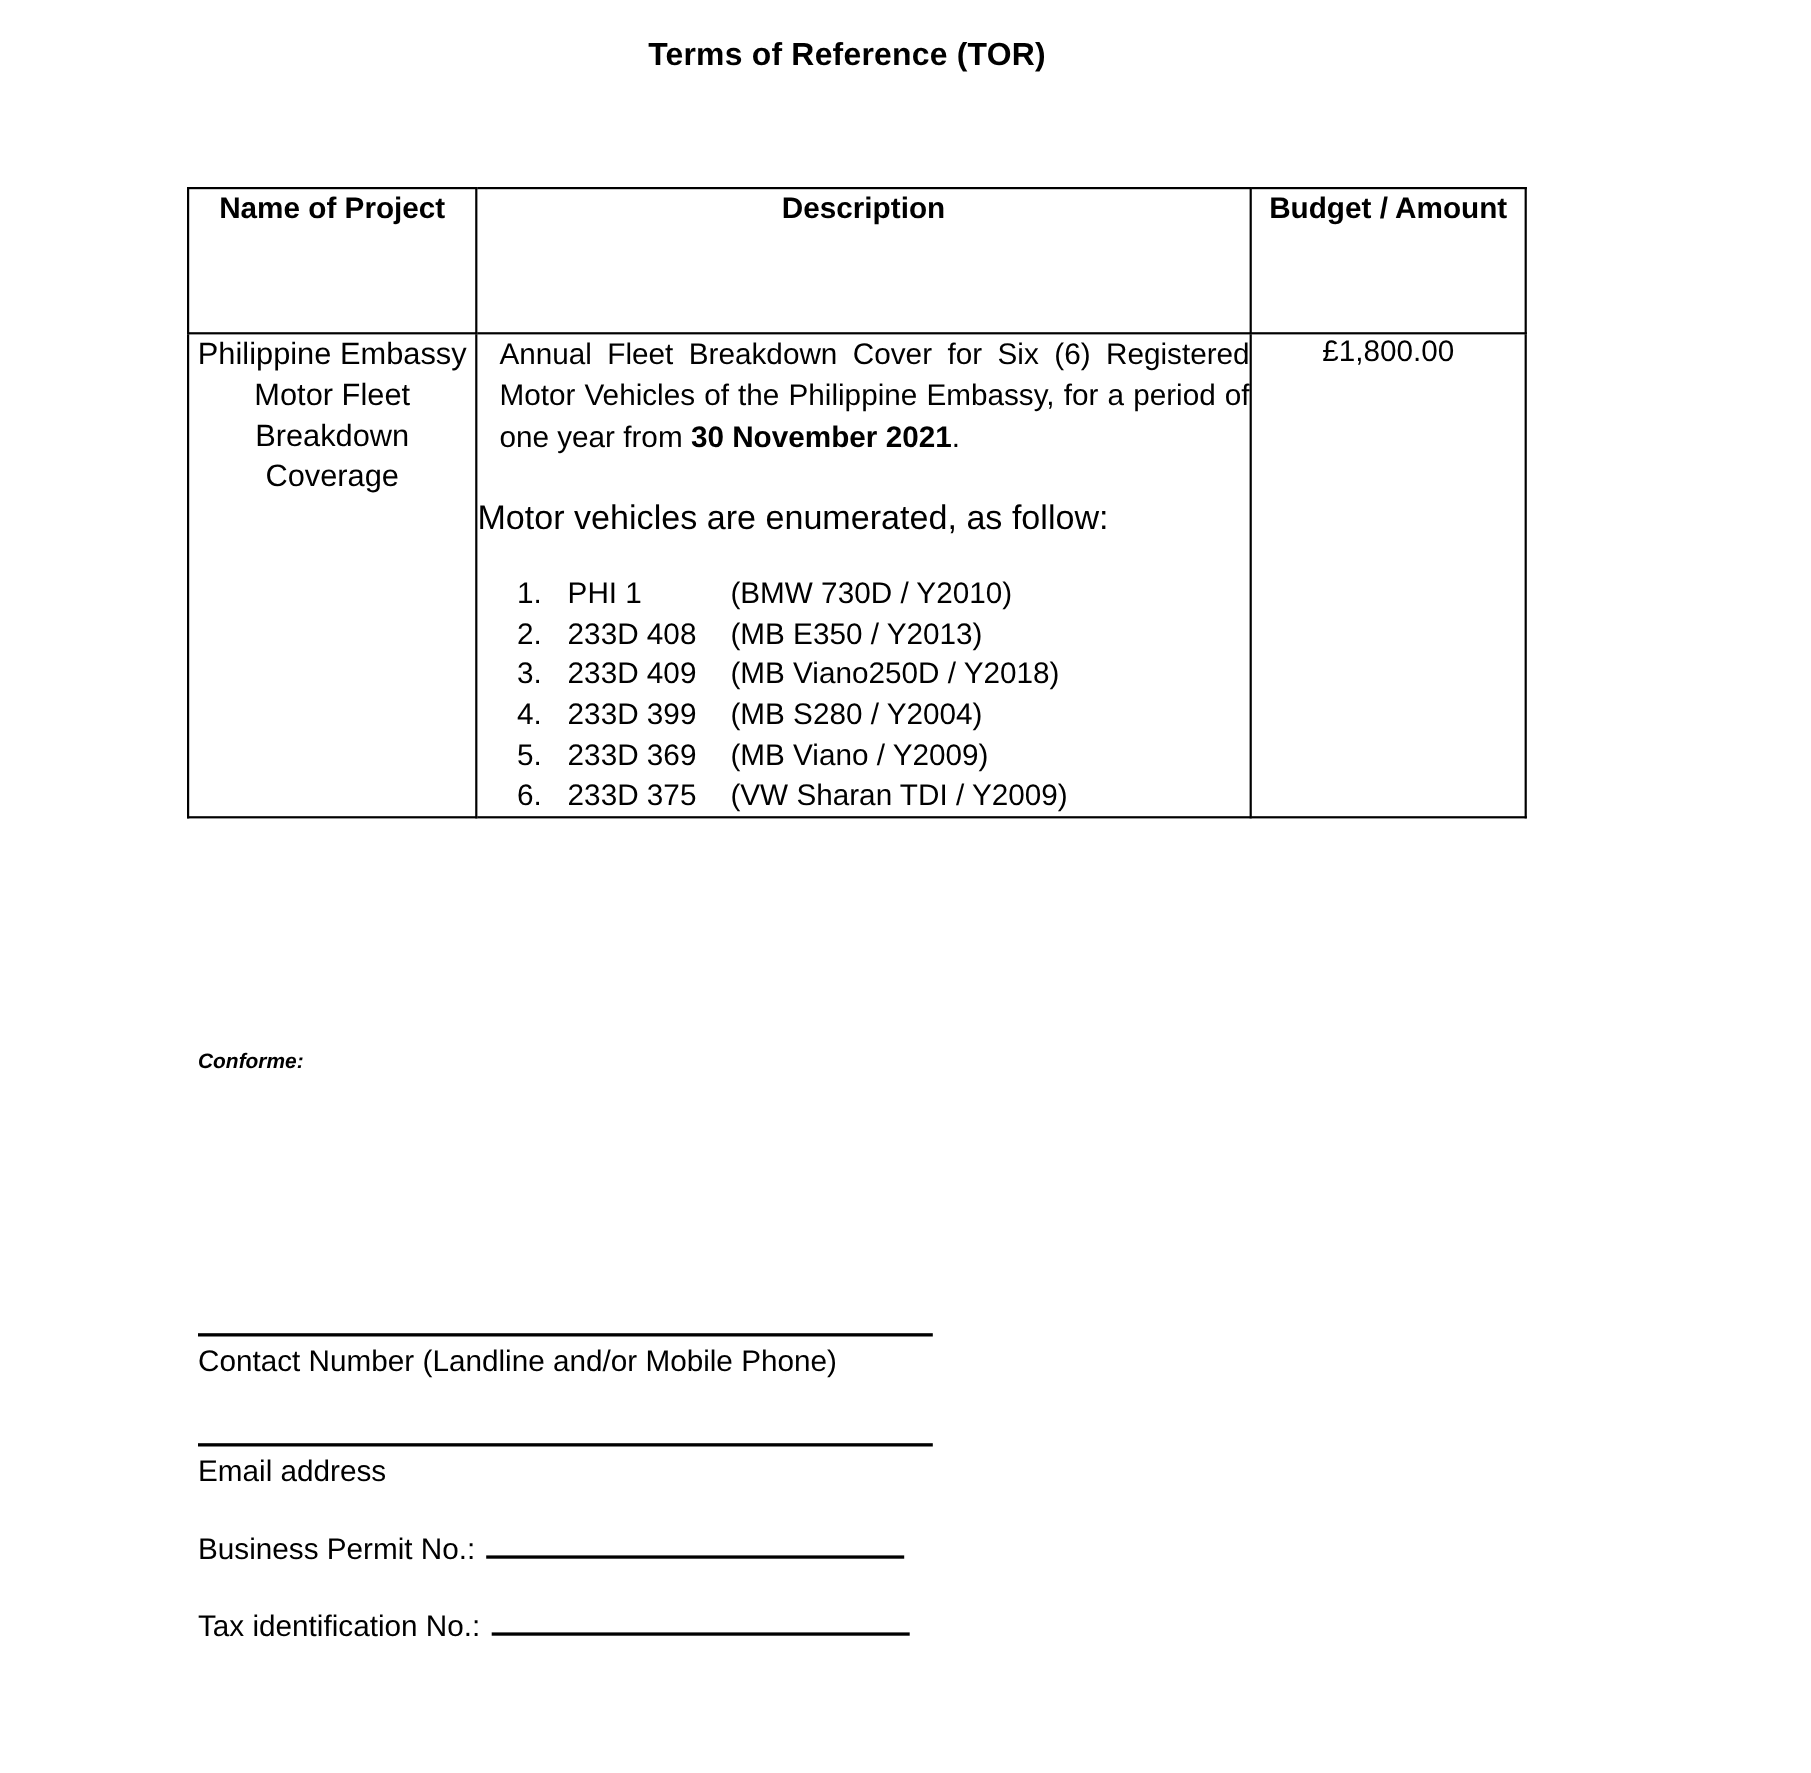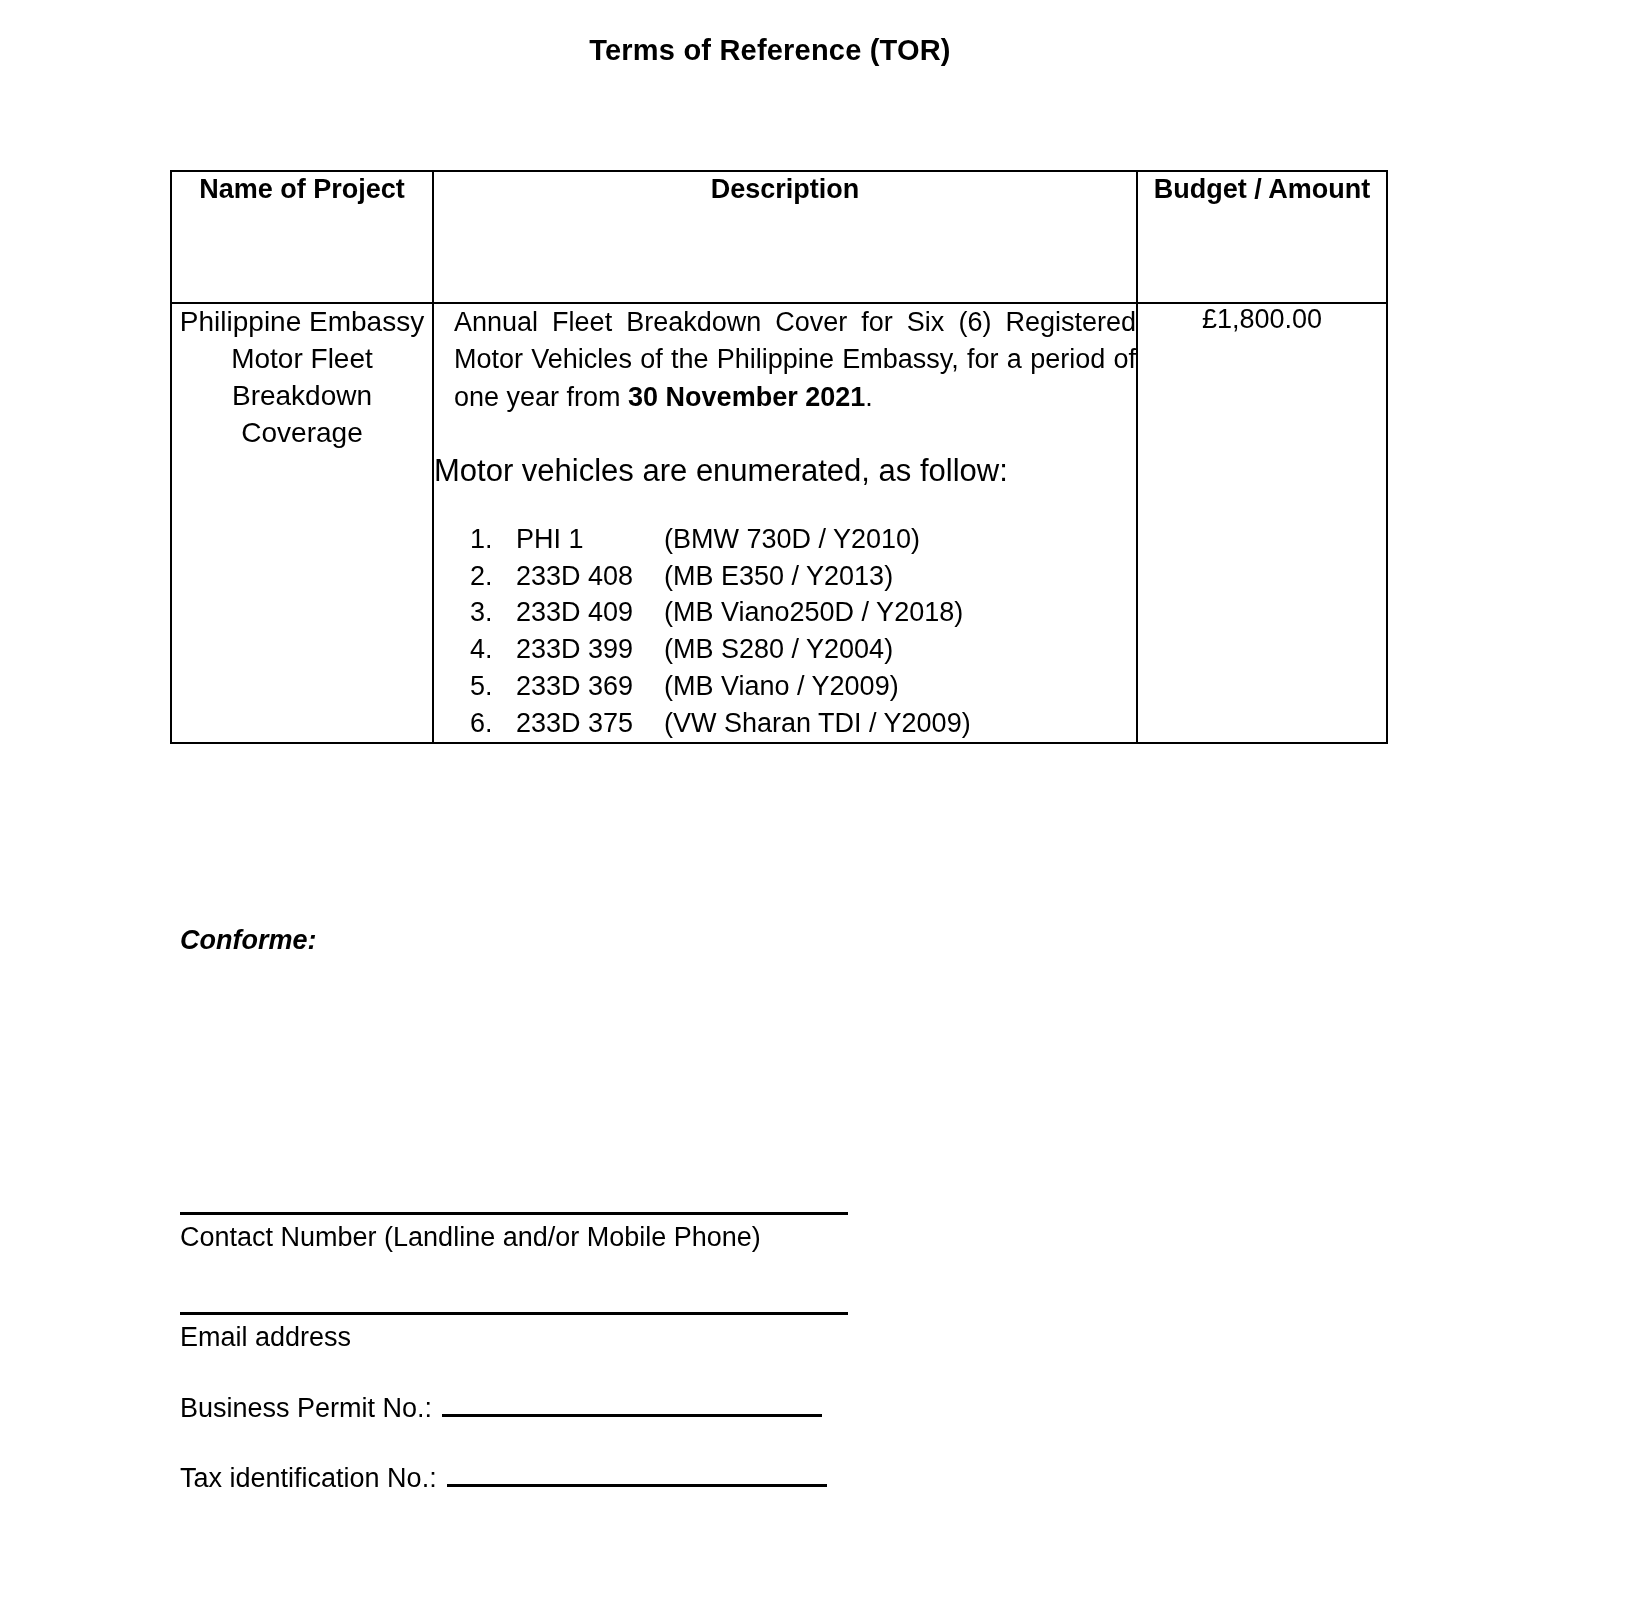--- a/index.html
+++ b/index.html
@@ -107,23 +107,23 @@
 
   .budget-cell {
     text-align: center;
     font-size: 27px;
     padding-top: 32px;
   }
 
   
   .conforme {
     position: absolute;
-    top: 925px;
+    top: 955px;
     left: 180px;
-    font-size: 27px;
+    font-size: 19px;
     font-weight: bold;
     font-style: italic;
   }
 
   .sig-block {
     position: absolute;
     left: 180px;
     width: 1100px;
   }
 

